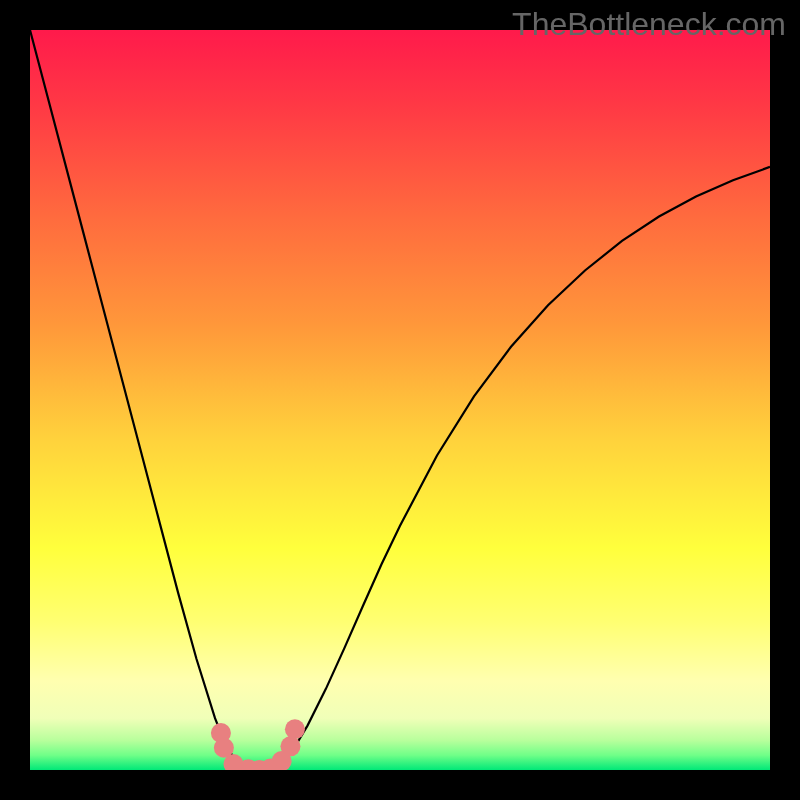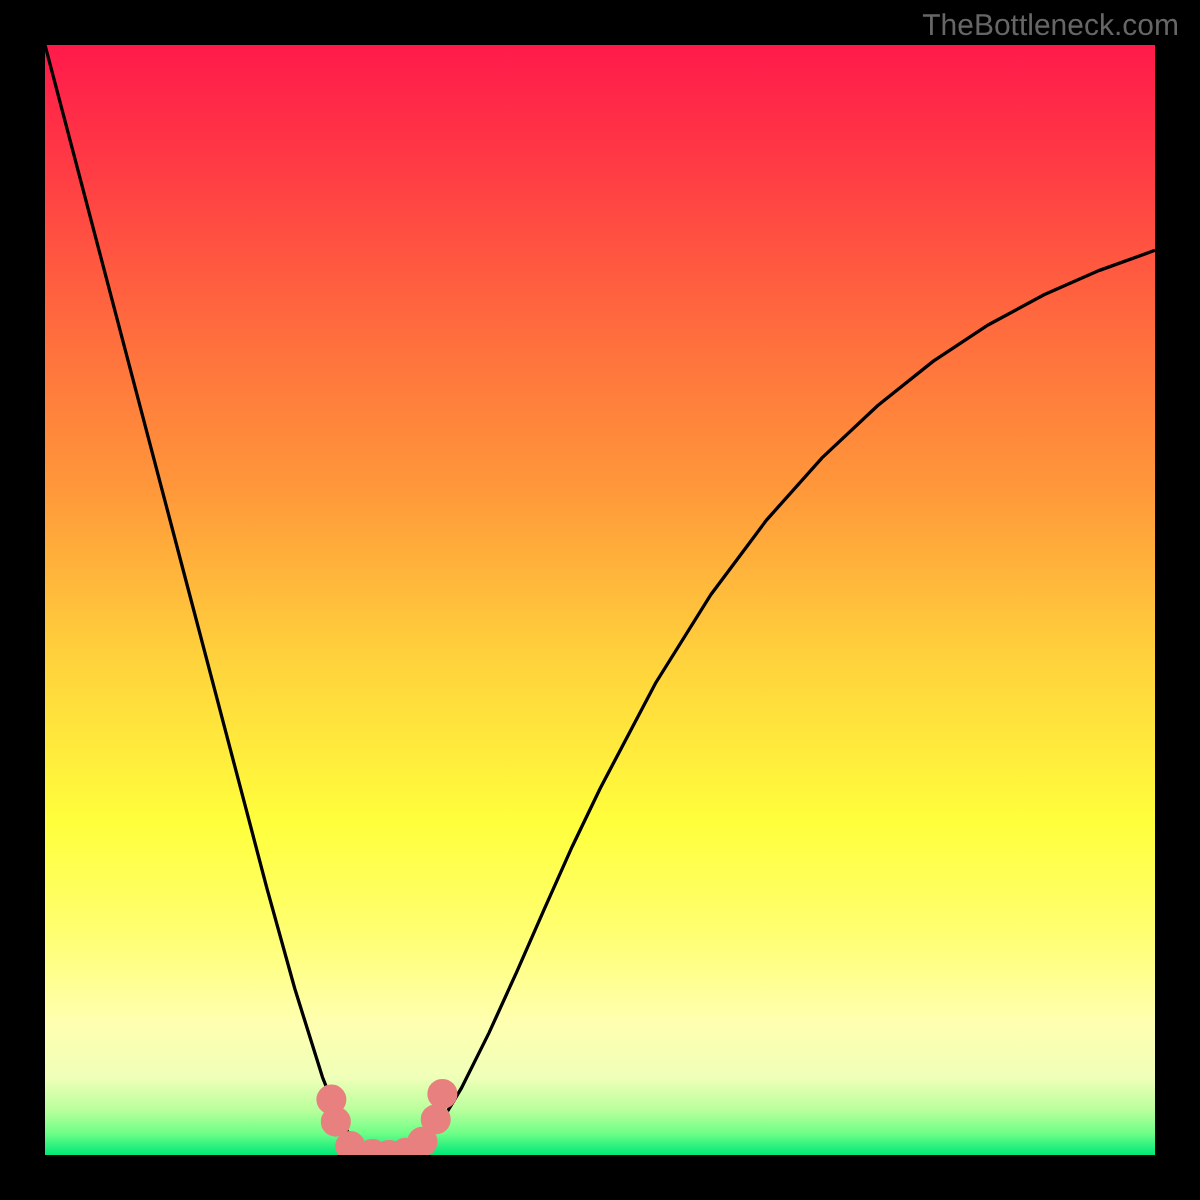--- a/index.html
+++ b/index.html
@@ -10,21 +10,21 @@
     background: #000;
     position: relative;
     overflow: hidden;
   }
   .watermark {
     position: absolute;
     top: 6px;
     right: 14px;
     color: #666;
     font-family: Arial, Helvetica, sans-serif;
-    font-size: 20px;
+    font-size: 32px;
     z-index: 10;
   }
   .plot {
     position: absolute;
     top: 30px;
     left: 30px;
     width: 740px;
     height: 740px;
     overflow: hidden;
   }

